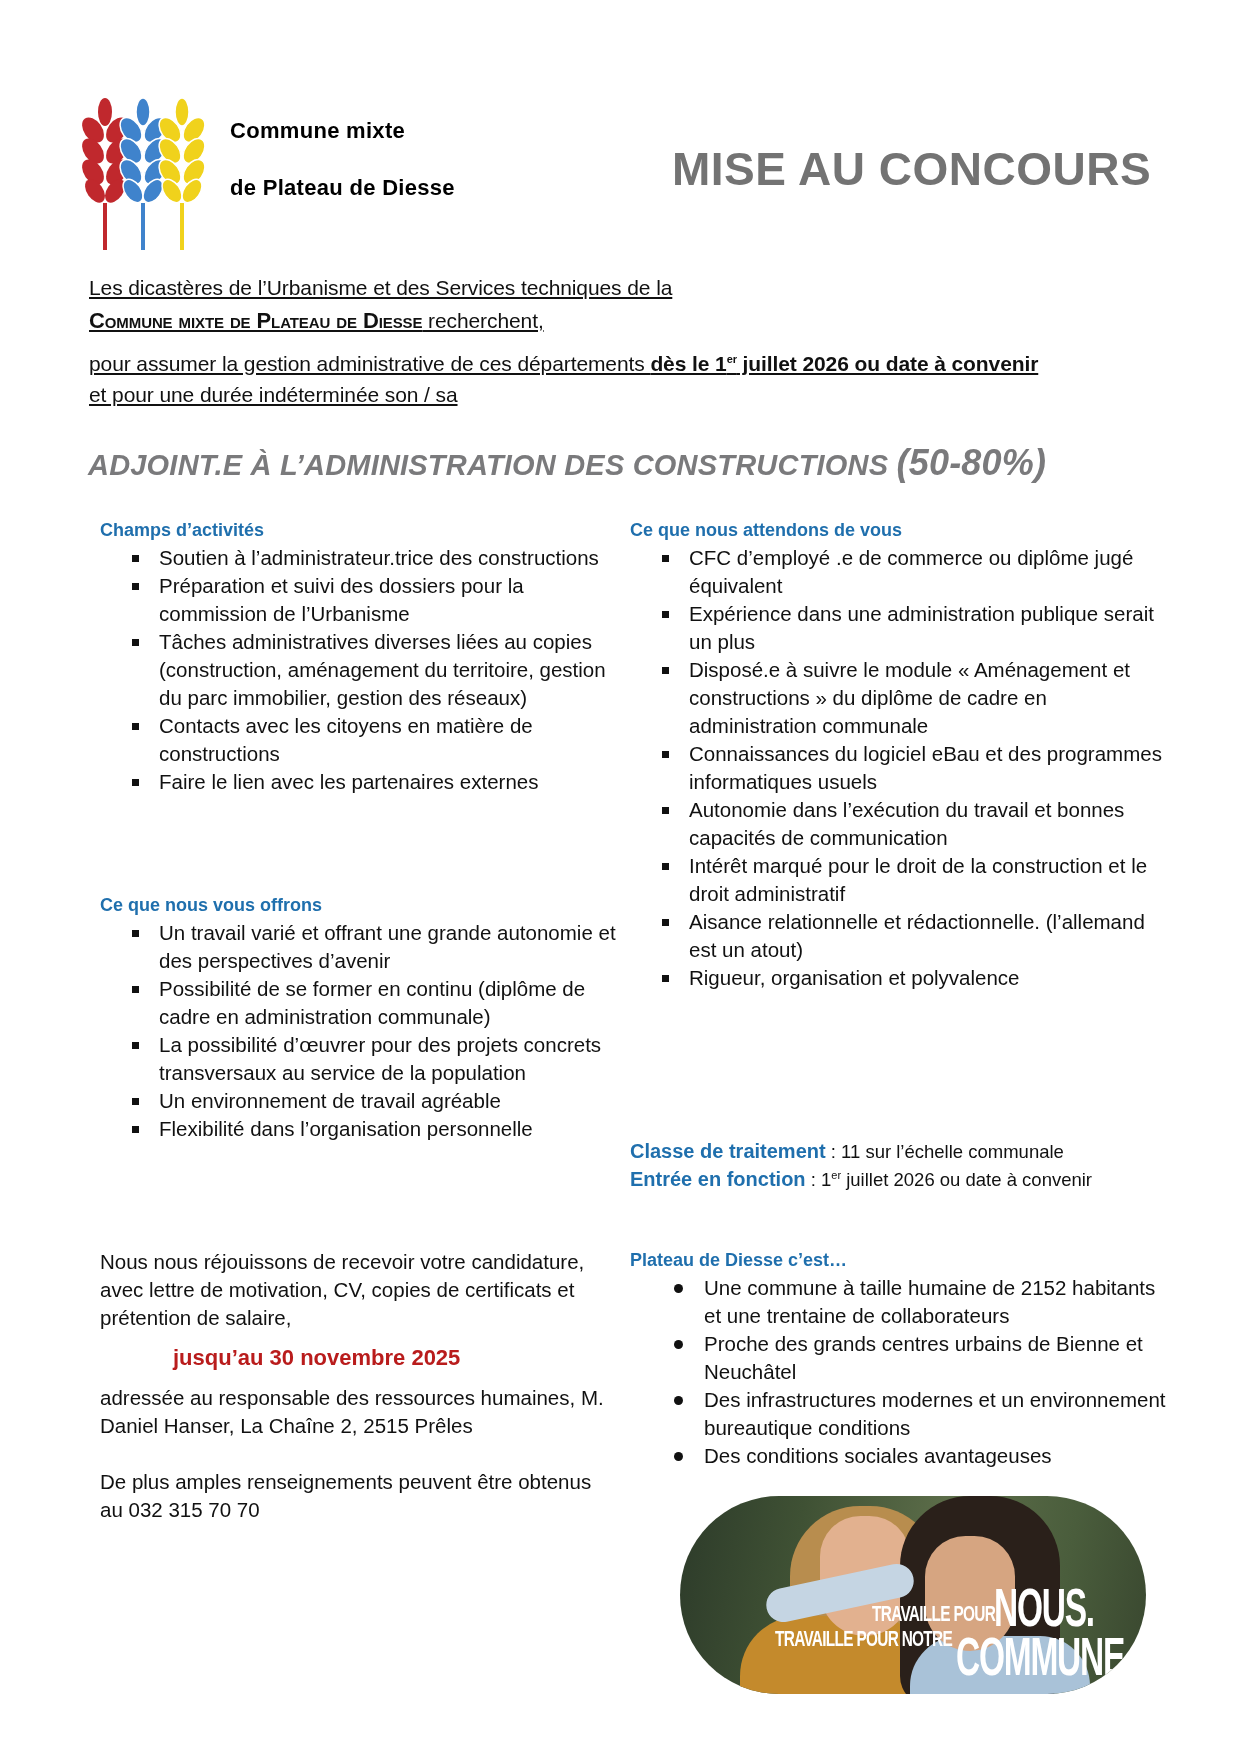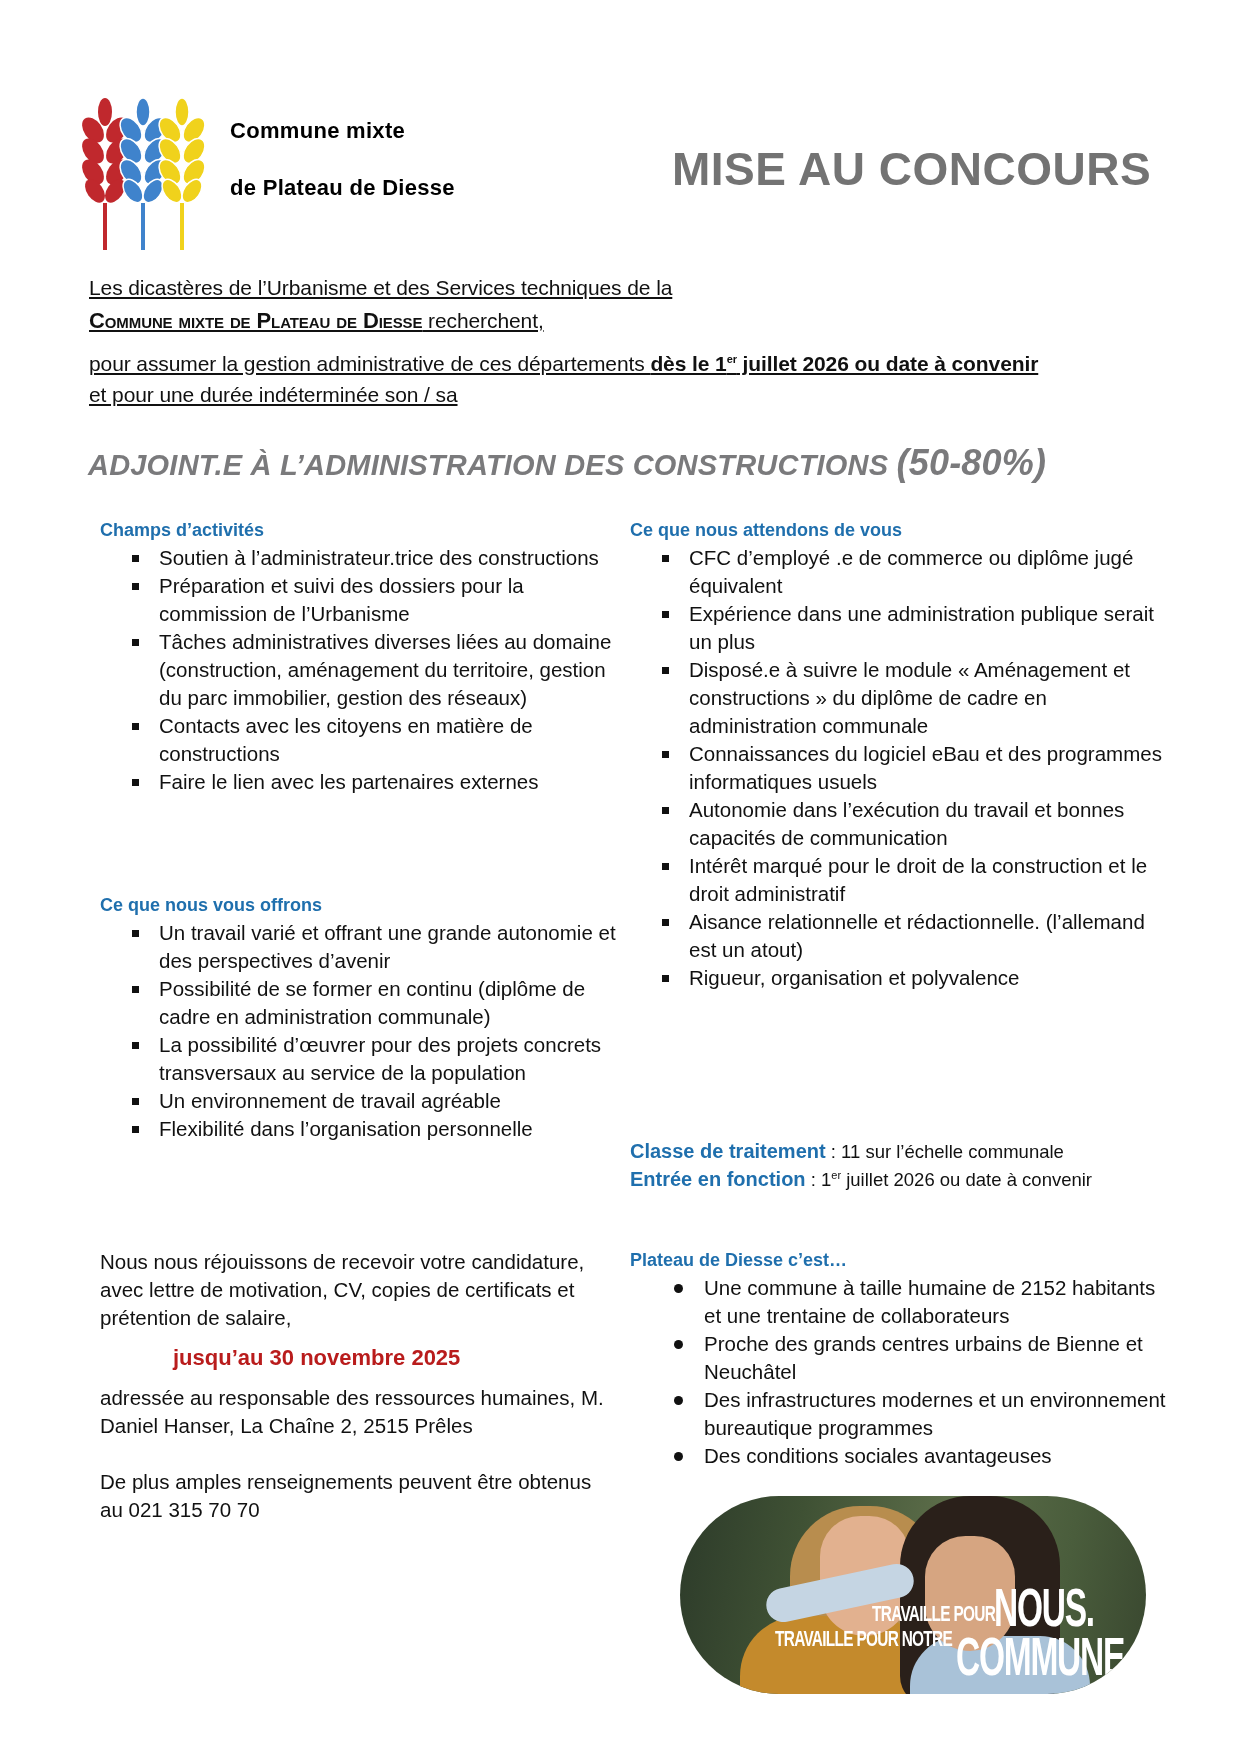--- a/index.html
+++ b/index.html
@@ -110,21 +110,21 @@
 
 <div class="abs position">
   <span>ADJOINT.E À L’ADMINISTRATION DES CONSTRUCTIONS</span> <span class="pct">(50-80%)</span>
 </div>
 
 <div class="abs col left" style="top:516px;">
   <div class="h">Champs d’activités</div>
   <ul>
     <li class="sq">Soutien à l’administrateur.trice des constructions</li>
     <li class="sq">Préparation et suivi des dossiers pour la commission de l’Urbanisme</li>
-    <li class="sq">Tâches administratives diverses liées au domaine (construction, aménagement du territoire, gestion du parc immobilier, gestion des réseaux)</li>
+    <li class="sq">Tâches administratives diverses liées au copies (construction, aménagement du territoire, gestion du parc immobilier, gestion des réseaux)</li>
     <li class="sq">Contacts avec les citoyens en matière de constructions</li>
     <li class="sq">Faire le lien avec les partenaires externes</li>
   </ul>
 </div>
 
 <div class="abs col left" style="top:891px;">
   <div class="h">Ce que nous vous offrons</div>
   <ul>
     <li class="sq">Un travail varié et offrant une grande autonomie et des perspectives d’avenir</li>
     <li class="sq">Possibilité de se former en continu (diplôme de cadre en administration communale)</li>
@@ -154,29 +154,29 @@
   </div>
   <div>
     <span class="h">Entrée en fonction</span><span> : 1</span><sup>er</sup><span> juillet 2026 ou date à convenir</span>
   </div>
 </div>
 
 <div class="abs col left" style="top:1248px; width:510px;">
   <div>Nous nous réjouissons de recevoir votre candidature, avec lettre de motivation, CV, copies de certificats et prétention de salaire,</div>
   <div class="deadline" style="margin-top:12px; padding-left:73px;">jusqu’au 30 novembre 2025</div>
   <div style="margin-top:12px;">adressée au responsable des ressources humaines, M. Daniel Hanser, La Chaîne 2, 2515 Prêles</div>
-  <div style="margin-top:28px;">De plus amples renseignements peuvent être obtenus au 021 315 70 70</div>
+  <div style="margin-top:28px;">De plus amples renseignements peuvent être obtenus au 032 315 70 70</div>
 </div>
 
 <div class="abs col right" style="top:1246px;">
   <div class="h">Plateau de Diesse c’est…</div>
   <ul>
     <li class="dot">Une commune à taille humaine de 2152 habitants et une trentaine de collaborateurs</li>
     <li class="dot">Proche des grands centres urbains de Bienne et Neuchâtel</li>
-    <li class="dot">Des infrastructures modernes et un environnement bureautique programmes</li>
+    <li class="dot">Des infrastructures modernes et un environnement bureautique conditions</li>
     <li class="dot">Des conditions sociales avantageuses</li>
   </ul>
 </div>
 
 <div class="abs photo">
   <div class="abs p1-hair"></div>
   <div class="abs p1-body"></div>
   <div class="abs p1-face"></div>
   <div class="abs p2-hair"></div>
   <div class="abs p2-body"></div>

